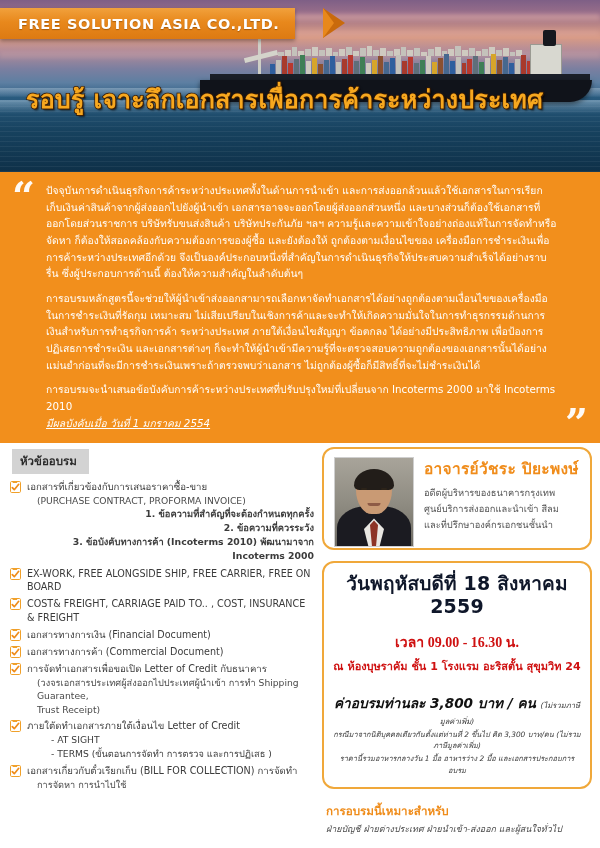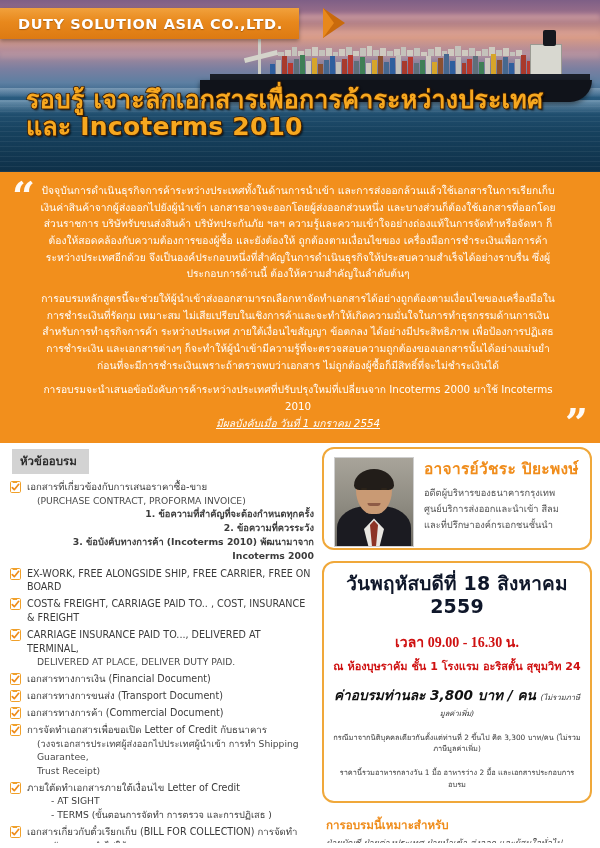--- a/index.html
+++ b/index.html
@@ -261,22 +261,22 @@
     font-weight: bold;
     opacity: 0.96;
   }
   .intro-body {
     padding: 0 42px 0 38px;
   }
   .intro-p {
     color: #ffffff;
     font-size: 10.3px;
     line-height: 1.62;
-    text-align: center;
-    margin: 0 0 8px 0;
+    text-align: left;
+    margin: 0 0 8px 8px;
   }
   .intro-p:last-child { margin-bottom: 0; }
   .intro-underline {
     text-decoration: underline;
     font-style: italic;
   }
 
   
   .main {
     position: relative;
@@ -481,34 +481,35 @@
     color: #cf1111;
     font-size: 11px;
     font-weight: bold;
     margin-top: 4px;
   }
   .price-line {
     color: #111111;
     font-size: 13.6px;
     font-weight: bold;
     font-style: italic;
-    margin-top: 12px;
+    margin-top: 20px;
     line-height: 1.2;
   }
   .price-line .vat {
     font-size: 7.6px;
     font-weight: normal;
     font-style: italic;
     color: #333333;
   }
   .price-note {
     color: #3b3b3b;
     font-size: 7.4px;
+    font-style: italic;
     line-height: 1.6;
-    margin-top: 12px;
+    margin-top: 1px;
   }
 
   
   .sub-block { margin-top: 13px; padding-left: 4px; }
   .sub-head {
     color: #ef8c1a;
     font-size: 11.6px;
     font-weight: bold;
     margin-bottom: 2px;
   }
@@ -631,28 +632,27 @@
         </div>
       <div class="mast"></div>
       <div class="crane"></div>
       <div class="bridge"></div>
       <div class="funnel"></div>
       <div class="deck"></div>
       <div class="hull"></div>
     </div>
 
     <div class="ribbon">
-      <span class="ribbon-text">DUTY SOLUTION ASIA CO.,LTD.</span>
+      <span class="ribbon-text">FREE SOLUTION ASIA CO.,LTD.</span>
     </div>
     <div class="ribbon-tail"></div>
     <div class="ribbon-notch"></div>
 
     <div class="headline">
       <div class="h-line">รอบรู้ เจาะลึกเอกสารเพื่อการค้าระหว่างประเทศ</div>
-      <div class="h-line">และ Incoterms 2010</div>
     </div>
   </div>
 
   <div class="intro">
     <span class="quote-open">“</span>
     <span class="quote-close">”</span>
 
     <div class="intro-body">
       <p class="intro-p">ปัจจุบันการดำเนินธุรกิจการค้าระหว่างประเทศทั้งในด้านการนำเข้า และการส่งออกล้วนแล้วใช้เอกสารในการเรียกเก็บเงินค่าสินค้าจากผู้ส่งออกไปยังผู้นำเข้า เอกสารอาจจะออกโดยผู้ส่งออกส่วนหนึ่ง และบางส่วนก็ต้องใช้เอกสารที่ออกโดยส่วนราชการ บริษัทรับขนส่งสินค้า บริษัทประกันภัย ฯลฯ ความรู้และความเข้าใจอย่างถ่องแท้ในการจัดทำหรือจัดหา ก็ต้องให้สอดคล้องกับความต้องการของผู้ซื้อ และยังต้องให้ ถูกต้องตามเงื่อนไขของ เครื่องมือการชำระเงินเพื่อการค้าระหว่างประเทศอีกด้วย จึงเป็นองค์ประกอบหนึ่งที่สำคัญในการดำเนินธุรกิจให้ประสบความสำเร็จได้อย่างราบรื่น ซึ่งผู้ประกอบการด้านนี้ ต้องให้ความสำคัญในลำดับต้นๆ</p>
       <p class="intro-p">การอบรมหลักสูตรนี้จะช่วยให้ผู้นำเข้าส่งออกสามารถเลือกหาจัดทำเอกสารได้อย่างถูกต้องตามเงื่อนไขของเครื่องมือในการชำระเงินที่รัดกุม เหมาะสม ไม่เสียเปรียบในเชิงการค้าและจะทำให้เกิดความมั่นใจในการทำธุรกรรมด้านการเงินสำหรับการทำธุรกิจการค้า ระหว่างประเทศ ภายใต้เงื่อนไขสัญญา ข้อตกลง ได้อย่างมีประสิทธิภาพ เพื่อป้องการปฏิเสธการชำระเงิน และเอกสารต่างๆ ก็จะทำให้ผู้นำเข้ามีความรู้ที่จะตรวจสอบความถูกต้องของเอกสารนั้นได้อย่างแม่นยำก่อนที่จะมีการชำระเงินเพราะถ้าตรวจพบว่าเอกสาร ไม่ถูกต้องผู้ซื้อก็มีสิทธิ์ที่จะไม่ชำระเงินได้</p>
@@ -710,46 +710,21 @@
           </div>
           <div class="topic">
             <span class="chk">
               <svg width="11" height="12" viewBox="0 0 11 12" aria-hidden="true">
                 <rect x="0.5" y="0.5" width="10" height="11" rx="1.2" fill="#fff" stroke="#f0a02a" stroke-width="1"></rect>
                 <rect x="2.6" y="0" width="4.6" height="2.1" rx="0.6" fill="#f0a02a"></rect>
                 <path d="M2.3 6.6 L4.3 8.7 L8.7 3.3" fill="none" stroke="#ef8c1a" stroke-width="1.7" stroke-linecap="round" stroke-linejoin="round"></path>
               </svg>
             </span>
             <div class="topic-body">
-              <div class="t-main">CARRIAGE INSURANCE PAID TO..., DELIVERED AT TERMINAL,</div>
-              <div class="t-sub">DELIVERED AT PLACE, DELIVER DUTY PAID.</div>
-            </div>
-          </div>
-          <div class="topic">
-            <span class="chk">
-              <svg width="11" height="12" viewBox="0 0 11 12" aria-hidden="true">
-                <rect x="0.5" y="0.5" width="10" height="11" rx="1.2" fill="#fff" stroke="#f0a02a" stroke-width="1"></rect>
-                <rect x="2.6" y="0" width="4.6" height="2.1" rx="0.6" fill="#f0a02a"></rect>
-                <path d="M2.3 6.6 L4.3 8.7 L8.7 3.3" fill="none" stroke="#ef8c1a" stroke-width="1.7" stroke-linecap="round" stroke-linejoin="round"></path>
-              </svg>
-            </span>
-            <div class="topic-body">
               <div class="t-main">เอกสารทางการเงิน (Financial Document)</div>
-            </div>
-          </div>
-          <div class="topic">
-            <span class="chk">
-              <svg width="11" height="12" viewBox="0 0 11 12" aria-hidden="true">
-                <rect x="0.5" y="0.5" width="10" height="11" rx="1.2" fill="#fff" stroke="#f0a02a" stroke-width="1"></rect>
-                <rect x="2.6" y="0" width="4.6" height="2.1" rx="0.6" fill="#f0a02a"></rect>
-                <path d="M2.3 6.6 L4.3 8.7 L8.7 3.3" fill="none" stroke="#ef8c1a" stroke-width="1.7" stroke-linecap="round" stroke-linejoin="round"></path>
-              </svg>
-            </span>
-            <div class="topic-body">
-              <div class="t-main">เอกสารทางการขนส่ง (Transport Document)</div>
             </div>
           </div>
           <div class="topic">
             <span class="chk">
               <svg width="11" height="12" viewBox="0 0 11 12" aria-hidden="true">
                 <rect x="0.5" y="0.5" width="10" height="11" rx="1.2" fill="#fff" stroke="#f0a02a" stroke-width="1"></rect>
                 <rect x="2.6" y="0" width="4.6" height="2.1" rx="0.6" fill="#f0a02a"></rect>
                 <path d="M2.3 6.6 L4.3 8.7 L8.7 3.3" fill="none" stroke="#ef8c1a" stroke-width="1.7" stroke-linecap="round" stroke-linejoin="round"></path>
               </svg>
             </span>

